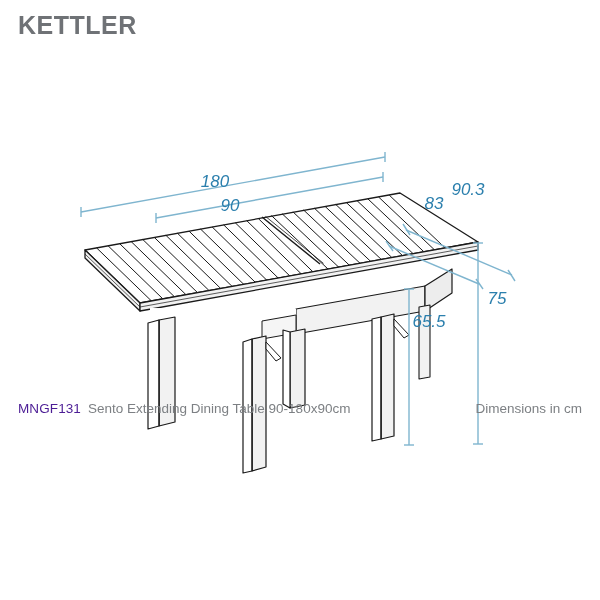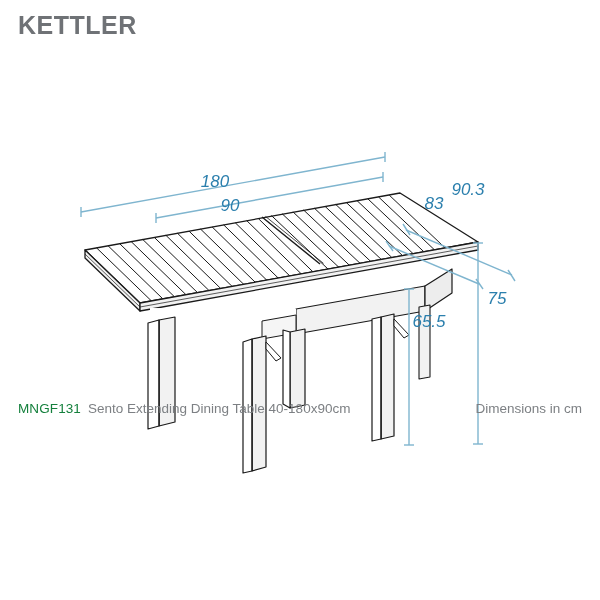--- a/index.html
+++ b/index.html
@@ -50,21 +50,21 @@
   }
   .footer-left {
     position: absolute;
     left: 18px;
     top: 17px;
     font-size: 13.5px;
     color: #7d8084;
     white-space: nowrap;
   }
   .footer-code {
-    color: #15803d;
+    color: #4c1d95;
     letter-spacing: 0.1px;
     text-align: center;
   }
   .footer-desc {
     color: #7d8084;
     margin-left: 7px;
   }
   .footer-right {
     position: absolute;
     right: 18px;
@@ -249,18 +249,18 @@
         <text class="dim-text" x="497" y="249" text-anchor="middle">75</text>
 
         <text class="dim-text" x="429" y="272" text-anchor="middle">65.5</text>
       </g>
 
     </svg>
   </div>
 
   <div class="footer">
     <div class="footer-left">
-      <span class="footer-code">MNGF131</span><span class="footer-desc">Sento Extending Dining Table 40-180x90cm</span>
+      <span class="footer-code">MNGF131</span><span class="footer-desc">Sento Extending Dining Table 90-180x90cm</span>
     </div>
     <div class="footer-right">Dimensions in cm</div>
   </div>
 
 </div>
 
 </body></html>

